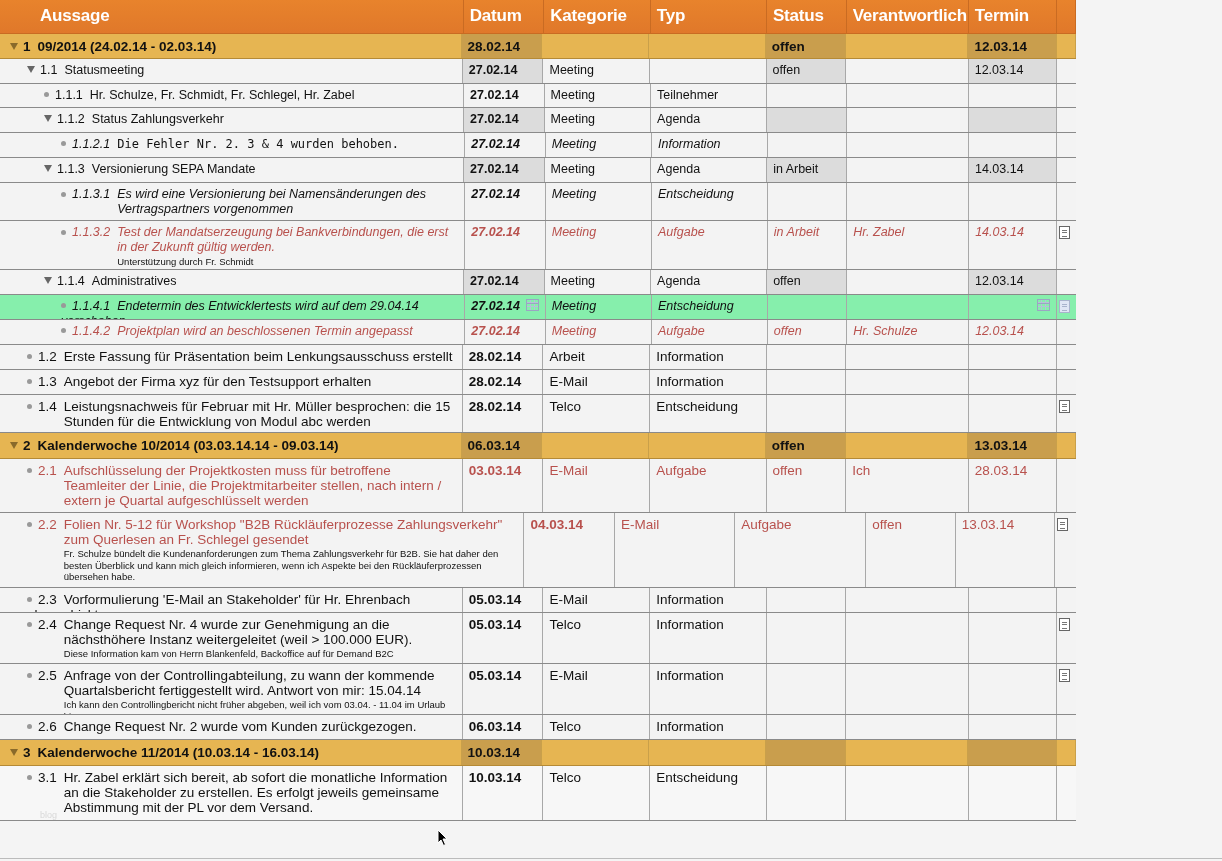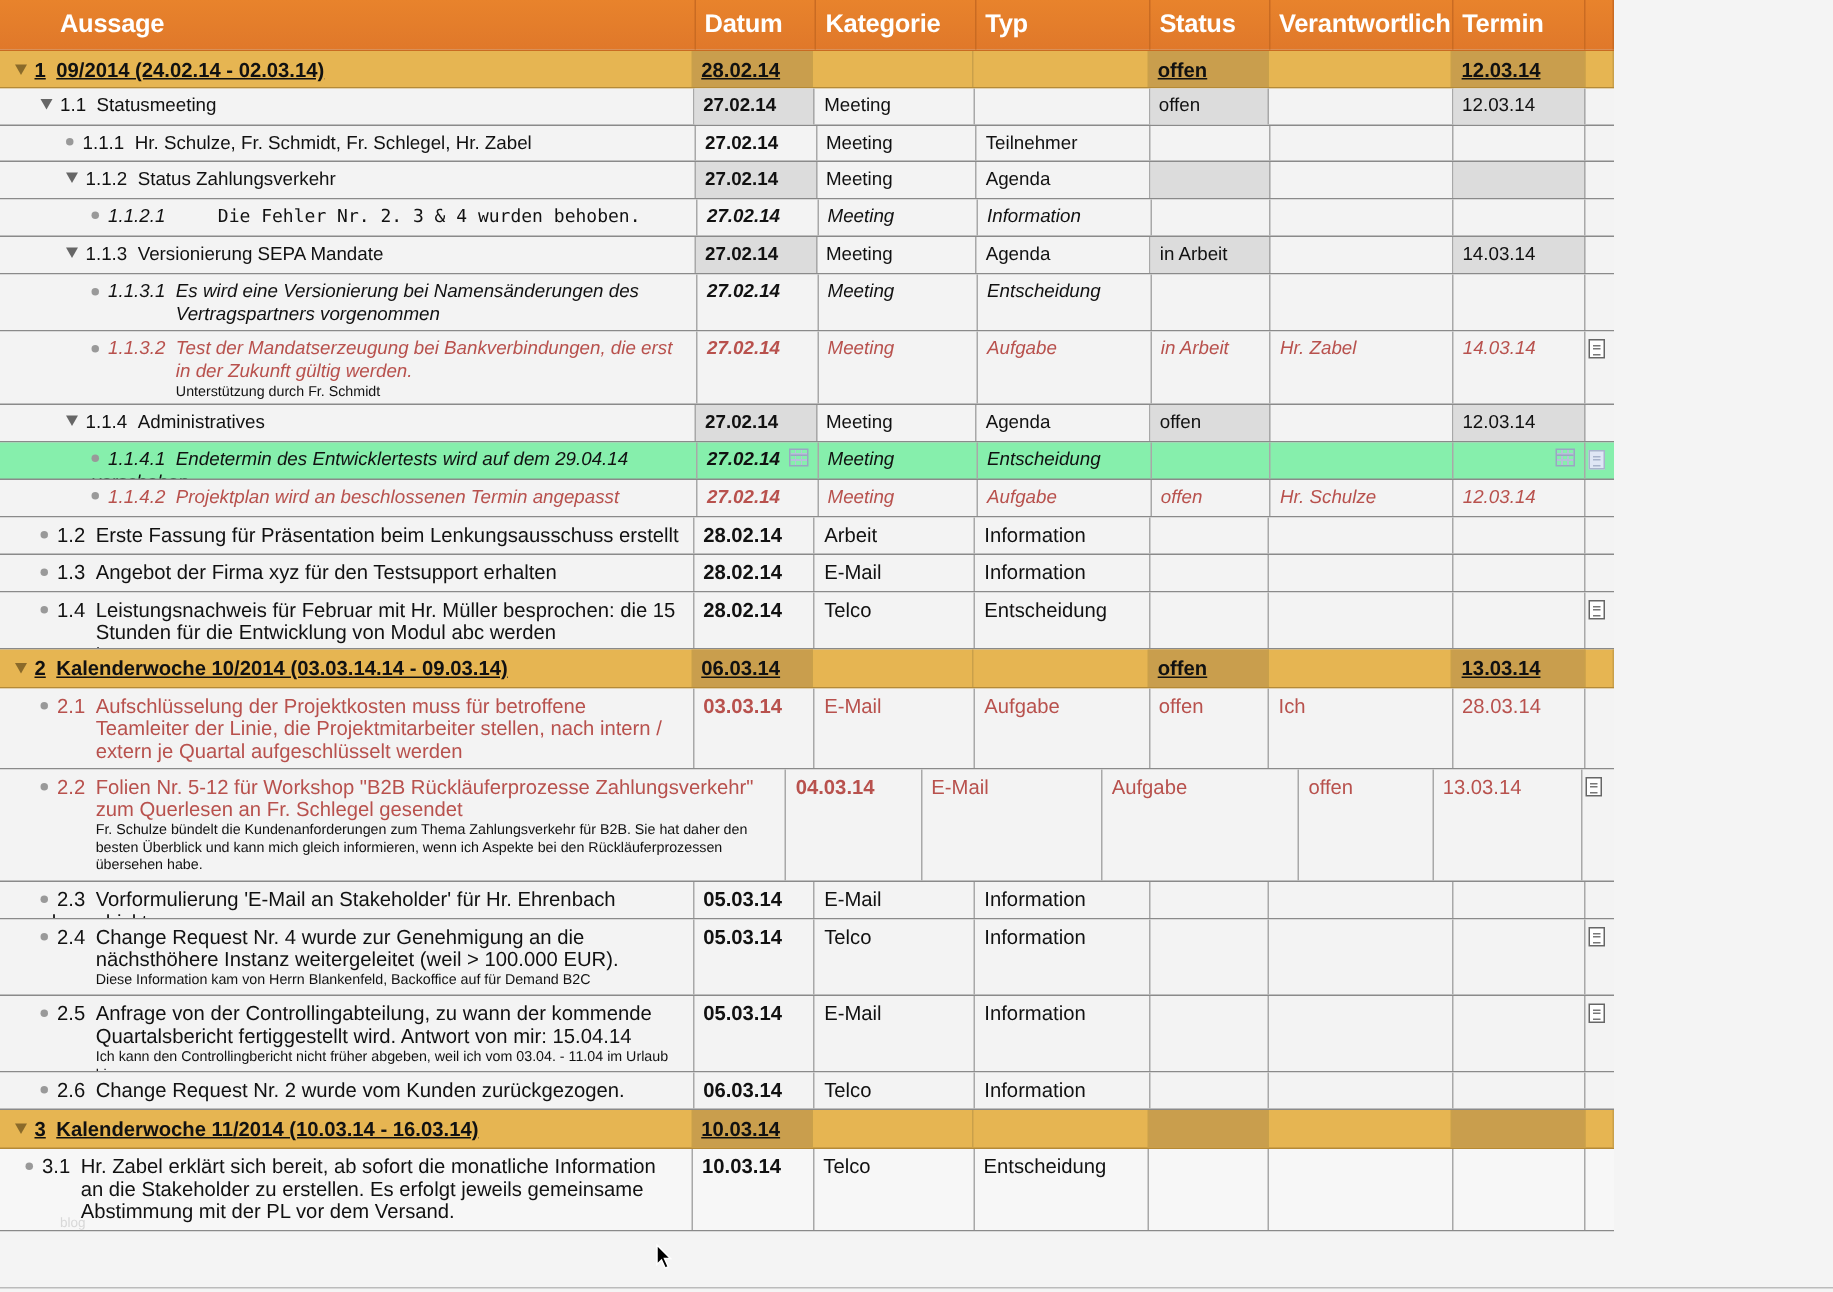--- a/index.html
+++ b/index.html
@@ -14,38 +14,38 @@
   .c-typ { width: 132px; }
   .c-status { width: 90px; }
   .c-verant { width: 139px; }
   .c-termin { width: 100px; }
   .c-notes { width: 21px; border-right: none; padding: 4px 2px 0 2px; }
 
   .header { height: 34px; background: linear-gradient(#e8832c, #e0782a); border-bottom: 1px solid #c96b22; }
   .header .cell { color: #fff; font-weight: bold; font-size: 17px; padding-top: 8px; border-right: 1px solid #c96b22; letter-spacing: -0.2px; }
   .header .c-aussage { padding-left: 40px; }
 
-  .group { background: #e6b552; border-bottom: 1px solid #b58a36; text-decoration: underline; }
+  .group { background: #e6b552; border-bottom: 1px solid #b58a36; }
   .group .cell { font-weight: bold; font-size: 13.5px; border-right: 1px solid #c9a04a; padding-top: 5px; }
   .group .shade { background: #c99e4d; }
 
   .normal { background: #f3f3f3; }
   .normal .shade { background: #dcdcdc; }
   .selected { background: #86efac; }
   .red .cell, .red .txt { color: #b8514d; }
   .italic .cell { font-style: italic; }
 
   .tri { display: inline-block; width: 0; height: 0; border-left: 4.5px solid transparent; border-right: 4.5px solid transparent; border-top: 7px solid #666; margin-right: 5px; vertical-align: 1px; }
   .group .tri { border-top-color: #8a6a2a; }
   .dot { display: inline-block; width: 5px; height: 5px; border-radius: 50%; background: #999; margin-right: 6px; vertical-align: 2px; }
   .num { margin-right: 7px; }
   .aus-line { display: flex; }
   .aus-text { flex: 1; }
   .note { font-size: 9.5px; line-height: 11.5px; color: #111; font-style: normal; margin-top: 1px; }
-  .mono { font-family: "DejaVu Sans Mono", monospace; font-size: 12px; font-style: normal; margin-left: 28px; }
+  .mono { font-family: "DejaVu Sans Mono", monospace; font-size: 12px; font-style: normal; }
 
   .note-icon { display: inline-block; width: 11px; height: 13px; border: 1px solid #666; background: #fff; position: relative; margin-top: 1px; }
   .note-icon::before { content: ""; position: absolute; left: 2px; right: 2px; top: 3px; height: 5px; border-top: 1px solid #777; border-bottom: 1px solid #777; }
   .note-icon::after { content: ""; position: absolute; left: 2px; right: 2px; top: 5px; border-top: 1px solid #777; }
   .note-icon.faint { border-color: #a8b3cc; background: #dfe6f5; }
   .note-icon.faint::before, .note-icon.faint::after { border-color: #a8b3cc; }
   .cal-icon { display: inline-block; width: 13px; height: 12px; border: 1px solid #9aa6c2; background:
       linear-gradient(#9aa6c2,#9aa6c2) 0 3px/100% 1px no-repeat,
       repeating-linear-gradient(90deg, transparent 0 3px, #b6c0d8 3px 4px),
       repeating-linear-gradient(0deg, transparent 0 3px, #b6c0d8 3px 4px); }
@@ -370,21 +370,21 @@
     <div class="cell c-datum shade">10.03.14</div>
     <div class="cell c-kategorie"></div>
     <div class="cell c-typ"></div>
     <div class="cell c-status shade"></div>
     <div class="cell c-verant"></div>
     <div class="cell c-termin shade"></div>
     <div class="cell c-notes"></div>
   </div>
 
   <div class="row normal" style="height:55px;font-size:13.5px;background:#f7f7f7">
-    <div class="cell c-aussage" style="padding-left:17px">
+    <div class="cell c-aussage" style="padding-left:27px">
         <div class="aus-line">
           <span class="dot" style="margin-top:5px"></span>
           <span class="num">3.1</span>
           <span class="aus-text">Hr. Zabel erklärt sich bereit, ab sofort die monatliche Information an die Stakeholder zu erstellen. Es erfolgt jeweils gemeinsame Abstimmung mit der PL vor dem Versand.</span>
         </div>
       </div>
     <div class="cell c-datum">10.03.14</div>
     <div class="cell c-kategorie">Telco</div>
     <div class="cell c-typ">Entscheidung</div>
     <div class="cell c-status"></div>

